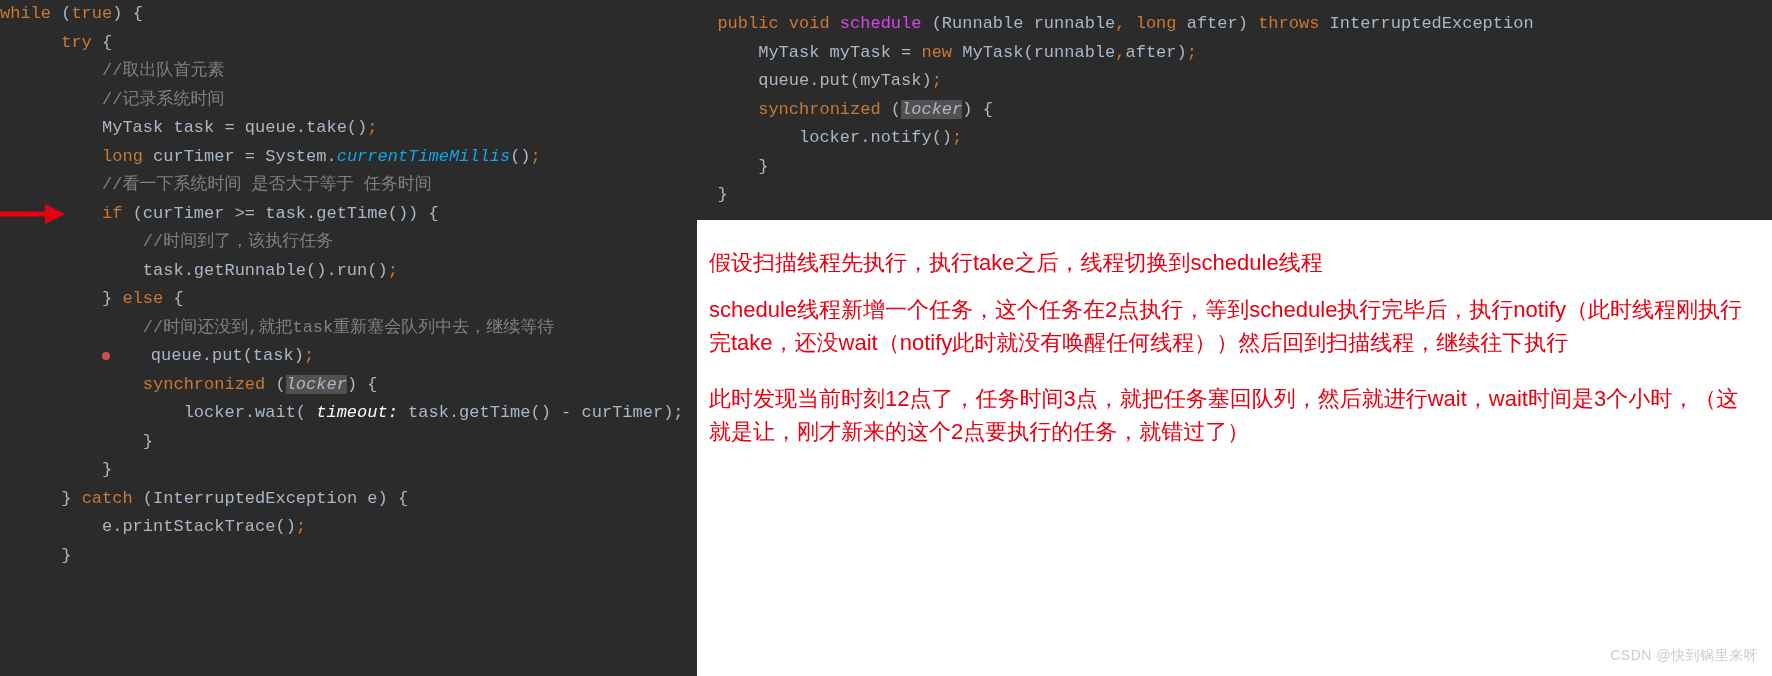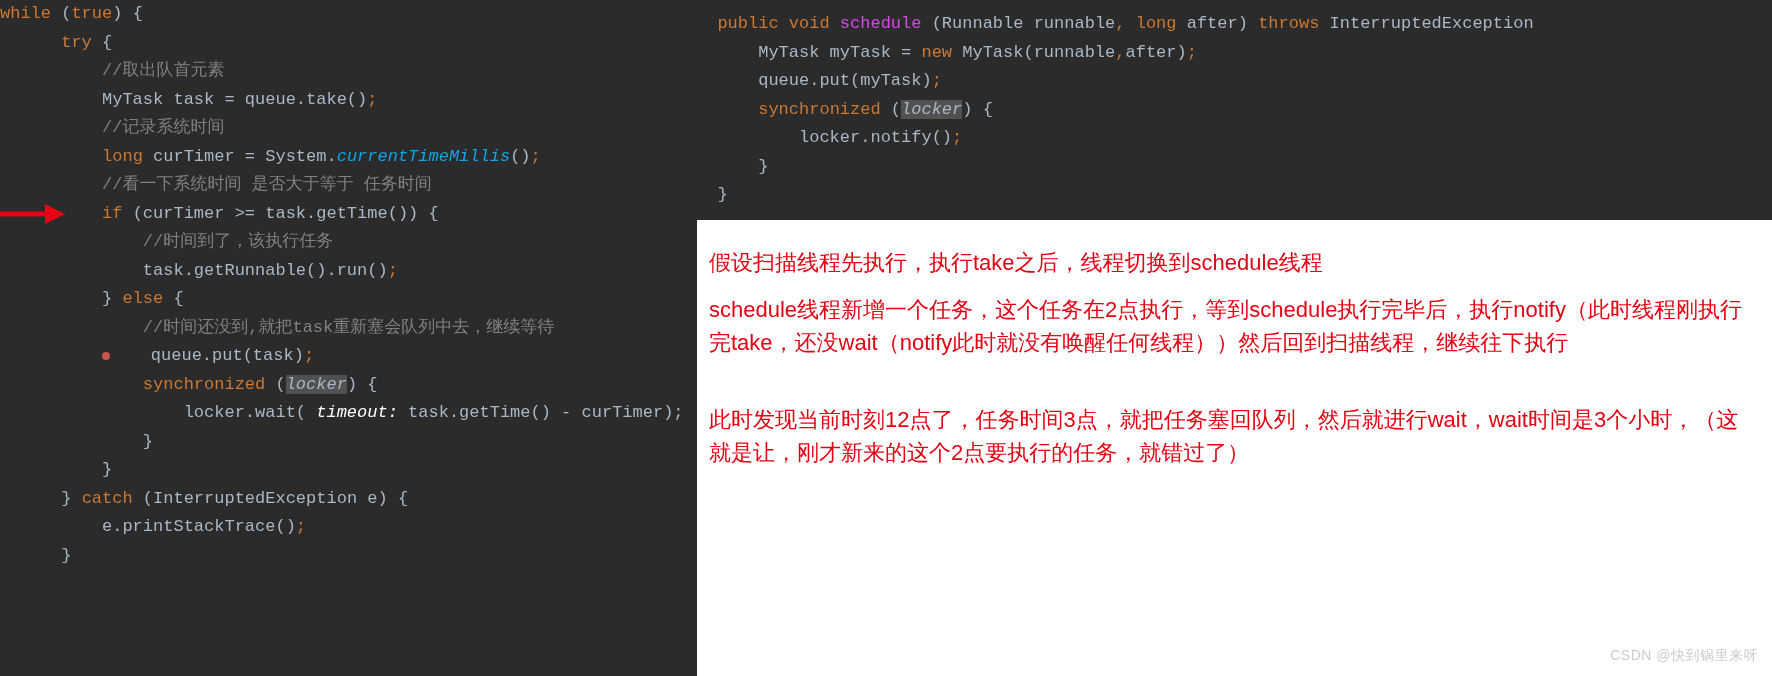--- a/index.html
+++ b/index.html
@@ -81,22 +81,22 @@
 <body>
 
 <div class="left-pane">
   <svg class="arrow" viewBox="0 0 72 26">
     <line x1="2" y1="13" x2="55" y2="13" stroke="#e60012" stroke-width="5"></line>
     <polygon points="50,3 70,13 50,23" fill="#e60012"></polygon>
   </svg>
   <div class="code-line"><span class="kw">while</span><span> (</span><span class="kw">true</span><span>) {</span></div>
   <div class="code-line"><span>      </span><span class="kw">try</span><span> {</span></div>
   <div class="code-line comment">          //取出队首元素</div>
+  <div class="code-line comment">          //记录系统时间</div>
   <div class="code-line"><span>          MyTask task = queue.take()</span><span class="kw">;</span></div>
-  <div class="code-line comment">          //记录系统时间</div>
   <div class="code-line"><span>          </span><span class="kw">long</span><span> curTimer = System.</span><span class="static-method">currentTimeMillis</span><span>()</span><span class="kw">;</span></div>
   <div class="code-line comment">          //看一下系统时间 是否大于等于 任务时间</div>
   <div class="code-line"><span>          </span><span class="kw">if</span><span> (curTimer &gt;= task.getTime()) {</span></div>
   <div class="code-line comment">              //时间到了，该执行任务</div>
   <div class="code-line"><span>              task.getRunnable().run()</span><span class="kw">;</span></div>
   <div class="code-line"><span>          } </span><span class="kw">else</span><span> {</span></div>
   <div class="code-line comment">              //时间还没到,就把task重新塞会队列中去，继续等待</div>
   <div class="code-line"><span>          </span><span class="dot-bp"></span><span>    queue.put(task)</span><span class="kw">;</span></div>
   <div class="code-line"><span>              </span><span class="kw">synchronized</span><span> (</span><span class="hl">locker</span><span>) {</span></div>
   <div class="code-line"><span>                  locker.wait( </span><span class="hint">timeout:</span><span> task.getTime() - curTimer);</span></div>
@@ -113,16 +113,16 @@
     <div class="code-line"><span>      MyTask myTask = </span><span class="kw">new</span><span> MyTask(runnable</span><span class="kw">,</span><span>after)</span><span class="kw">;</span></div>
     <div class="code-line"><span>      queue.put(myTask)</span><span class="kw">;</span></div>
     <div class="code-line"><span>      </span><span class="kw">synchronized</span><span> (</span><span class="hl">locker</span><span>) {</span></div>
     <div class="code-line"><span>          locker.notify()</span><span class="kw">;</span></div>
     <div class="code-line">      }</div>
     <div class="code-line">  }</div>
   </div>
   <div class="right-bottom">
     <div class="para">假设扫描线程先执行，执行take之后，线程切换到schedule线程</div>
     <div class="para">schedule线程新增一个任务，这个任务在2点执行，等到schedule执行完毕后，执行notify（此时线程刚执行完take，还没wait（notify此时就没有唤醒任何线程））然后回到扫描线程，继续往下执行</div>
-    <div class="para" style="margin-top:44px">此时发现当前时刻12点了，任务时间3点，就把任务塞回队列，然后就进行wait，wait时间是3个小时，（这就是让，刚才新来的这个2点要执行的任务，就错过了）</div>
+    <div class="para" style="margin-top:23px">此时发现当前时刻12点了，任务时间3点，就把任务塞回队列，然后就进行wait，wait时间是3个小时，（这就是让，刚才新来的这个2点要执行的任务，就错过了）</div>
     <div class="watermark">CSDN @快到锅里来呀</div>
   </div>
 </div>
 
 </body></html>

